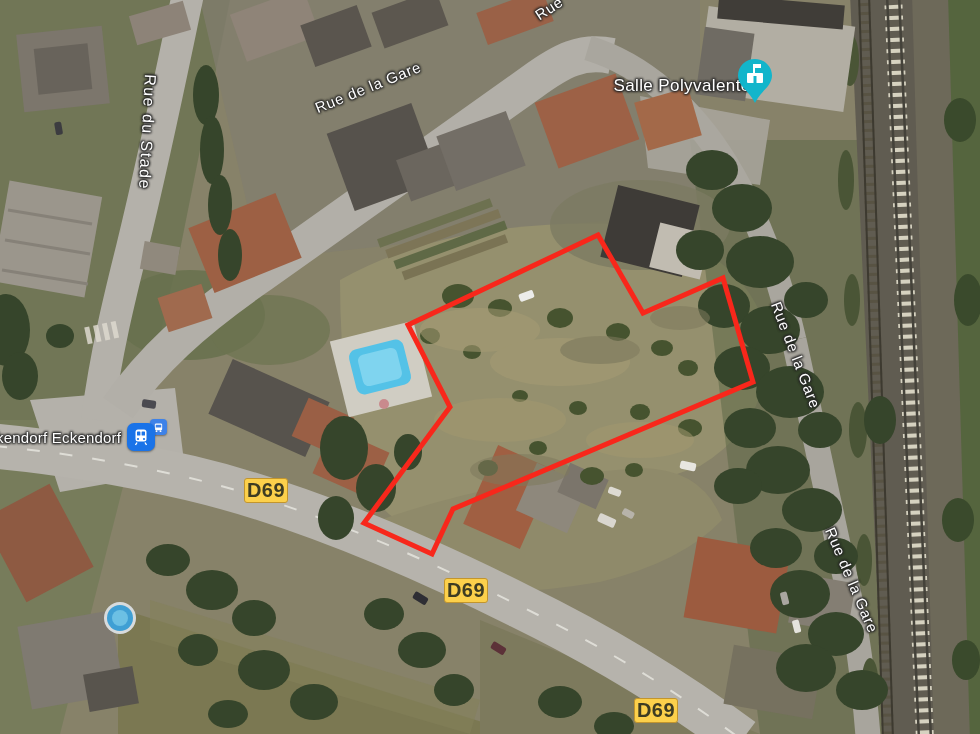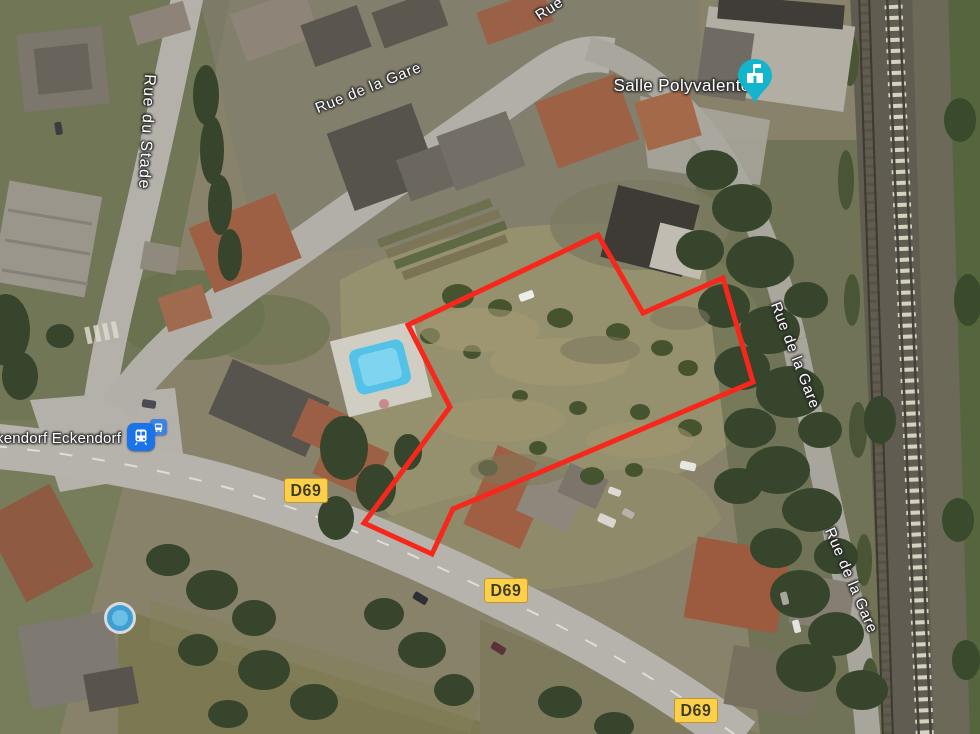--- a/index.html
+++ b/index.html
@@ -17,21 +17,21 @@
       1px -1px 2px rgba(40,40,40,.85),-1px 1px 2px rgba(40,40,40,.85);
     letter-spacing:.8px;font-size:15px;font-weight:400;
   }
   .street{font-size:15px;}
   .poi-label{font-size:17px;letter-spacing:.4px;}
   .transit-label{font-size:15px;letter-spacing:.2px;}
   .badge{
     position:absolute;width:44px;height:25px;box-sizing:border-box;
     background:#FCD04B;border:1px solid #c2952e;border-radius:3px;
     display:flex;align-items:center;justify-content:center;
-    font-size:16px;font-weight:700;color:#3e3c22;letter-spacing:.5px;margin-left:40px;
+    font-size:20px;font-weight:700;color:#3e3c22;letter-spacing:.5px;
   }
   .pin{position:absolute;width:36px;height:46px;}
   .transit-ic{position:absolute;border-radius:7px;background:#1A73E8;
     box-shadow:0 1px 2px rgba(0,0,0,.4);display:flex;align-items:center;justify-content:center;}
 </style>
 </head>
 <body>
 
 <div class="stage">
 

